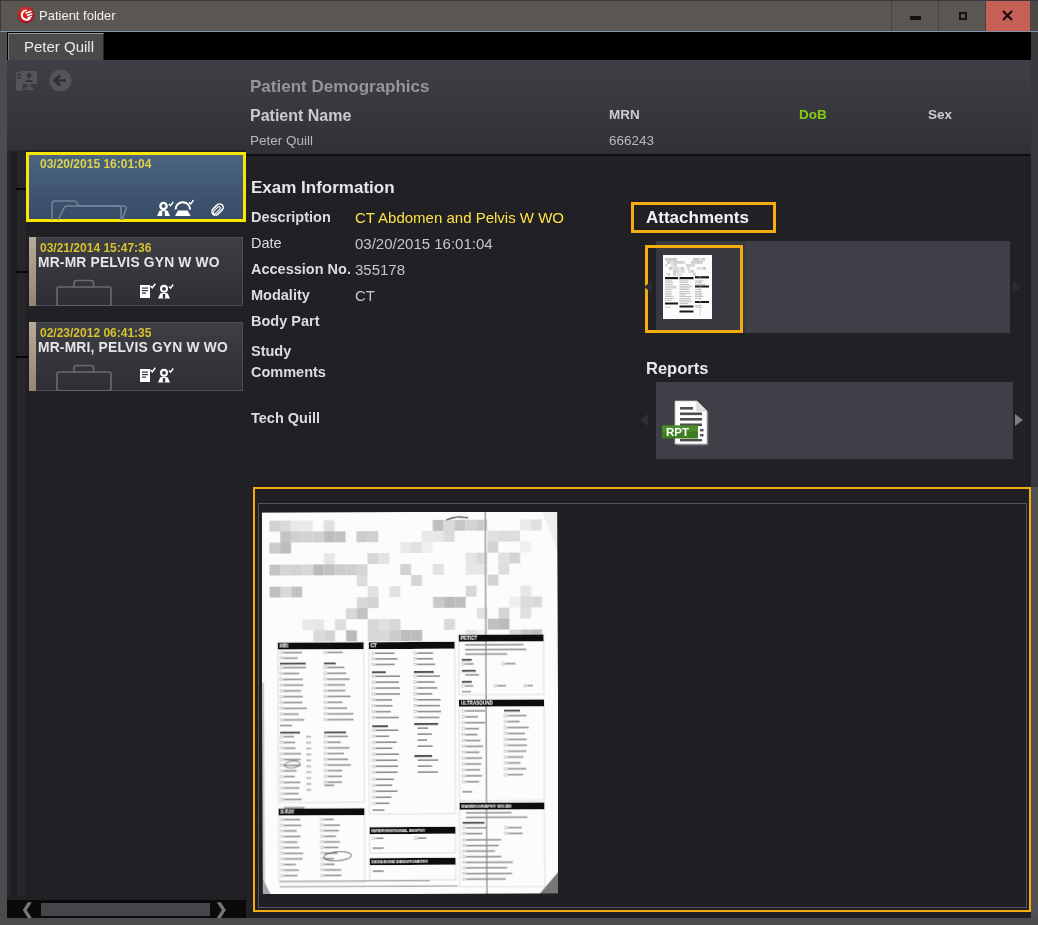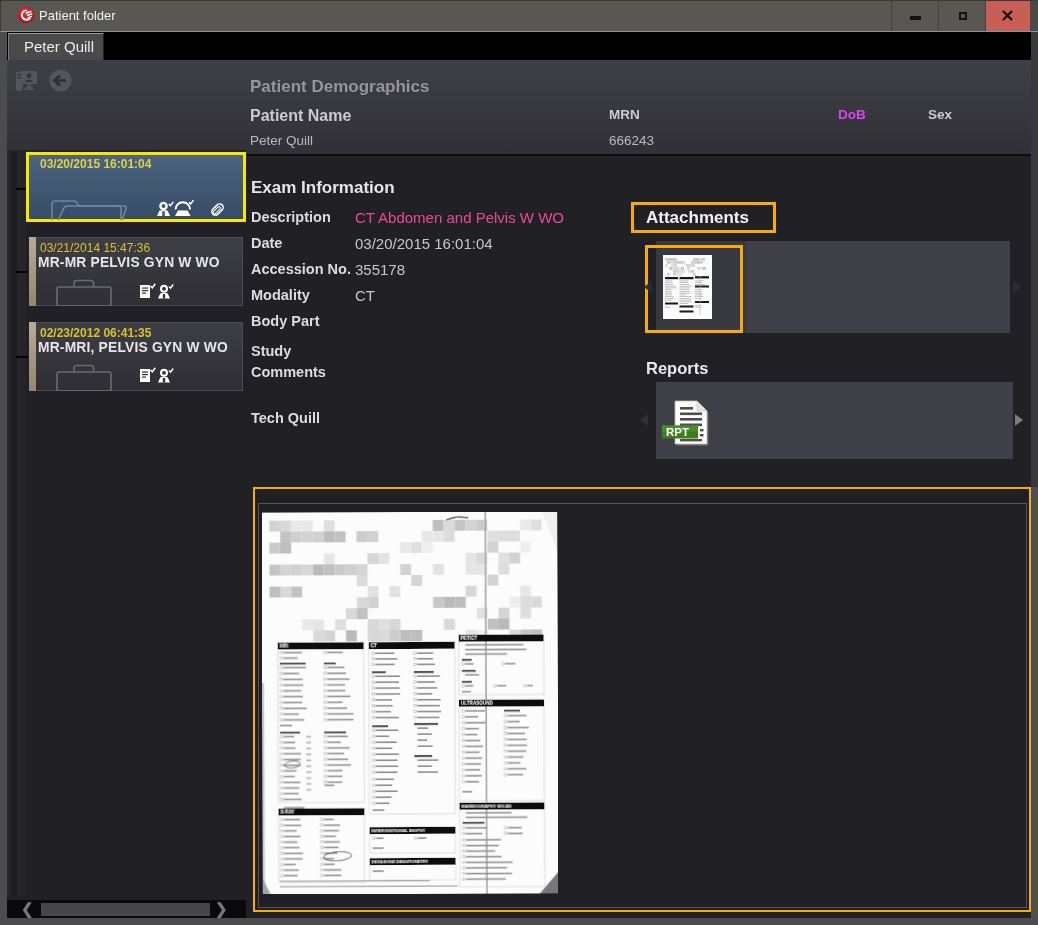--- a/index.html
+++ b/index.html
@@ -56,21 +56,21 @@
  <rect x="12.5" y="15" width="3" height="3" fill="#54545b"></rect>
  <path d="M9 21 l10 0 l-2 -3 l-6 0 z" fill="#54545b"></path>
 </svg>
 <svg class="abs" style="left:49px;top:69px" width="23" height="23" viewBox="0 0 23 23">
  <circle cx="11.5" cy="11.5" r="11" fill="#54545b"></circle>
  <path d="M17 11.5 H7.5 M11 6.5 l-5.5 5 l5.5 5" stroke="#2e2e33" stroke-width="2.6" fill="none"></path>
 </svg>
 <div class="abs" style="left:250px;top:77px;font-size:17px;font-weight:bold;color:#96969a">Patient Demographics</div>
 <div class="abs" style="left:250px;top:107px;font-size:16px;font-weight:bold;color:#cbcbcf">Patient Name</div>
 <div class="abs" style="left:609px;top:107px;font-size:13.5px;font-weight:bold;color:#cbcbcf">MRN</div>
-<div class="abs" style="left:838px;top:107px;font-size:13.5px;font-weight:bold;color:#d946ef">DoB</div>
+<div class="abs" style="left:799px;top:107px;font-size:13.5px;font-weight:bold;color:#84cc16">DoB</div>
 <div class="abs" style="left:928px;top:107px;font-size:13.5px;font-weight:bold;color:#cbcbcf">Sex</div>
 <div class="abs" style="left:250px;top:133px;font-size:13.5px;color:#b9b9bd">Peter Quill</div>
 <div class="abs" style="left:609px;top:133px;font-size:13.5px;color:#b9b9bd">666243</div>
 
 <div class="abs" style="left:7px;top:150px;width:239px;height:768px;background:#212125"></div>
 <div class="abs" style="left:7px;top:150px;width:19px;height:746px;background:#26262a"></div>
 <div class="abs" style="left:11px;top:152px;width:6px;height:744px;background:#1d1d20"></div>
 <div class="abs" style="left:16px;top:188px;width:12px;height:2px;background:#060607"></div>
 <div class="abs" style="left:16px;top:271px;width:12px;height:2px;background:#060607"></div>
 <div class="abs" style="left:16px;top:356px;width:12px;height:2px;background:#060607"></div>
@@ -95,21 +95,21 @@
 </svg>
 <svg class="abs" style="left:209px;top:201px" width="17" height="17" viewBox="0 0 17 17">
  <g transform="rotate(45 8.5 8.5)">
   <rect x="5" y="2" width="7" height="13" rx="3.5" fill="none" stroke="#fff" stroke-width="1.5"></rect>
   <rect x="7" y="5" width="3" height="9" rx="1.5" fill="none" stroke="#fff" stroke-width="1.1"></rect>
  </g>
 </svg>
 
 <div class="abs" style="left:29px;top:237px;width:214px;height:69px;background:linear-gradient(#3e3e45,#2e2e34);border:1px solid #4c4c54"></div>
 <div class="abs" style="left:29px;top:237px;width:7px;height:69px;background:linear-gradient(#b8aa96,#948772)"></div>
-<div class="abs" style="left:40px;top:241px;font-size:12px;font-weight:normal;color:#d6c22e">03/21/2014 15:47:36</div>
+<div class="abs" style="left:40px;top:241px;font-size:12px;font-weight:bold;color:#d6c22e">03/21/2014 15:47:36</div>
 <div class="abs" style="left:38px;top:255px;font-size:13.8px;font-weight:bold;color:#e6e6e8;letter-spacing:0.2px">MR-MR PELVIS GYN W WO</div>
 <svg class="abs" style="left:56px;top:279px" width="56" height="27" viewBox="0 0 56 27">
  <rect x="1" y="8" width="54" height="19" rx="2" fill="none" stroke="#6a6a72" stroke-width="1.6"></rect>
  <path d="M18 8 L18 4 Q18 1.5 20.5 1.5 L35 1.5 Q37.5 1.5 37.5 4 L37.5 8" fill="none" stroke="#6a6a72" stroke-width="1.6"></path>
 </svg>
 <svg class="abs" style="left:139px;top:283px" width="18" height="18" viewBox="0 0 18 18">
  <rect x="1" y="2" width="10" height="13" fill="#fff"></rect>
  <rect x="3" y="4.5" width="6" height="1.2" fill="#333"></rect>
  <rect x="3" y="7" width="6" height="1.2" fill="#333"></rect>
  <rect x="3" y="9.5" width="4" height="1.2" fill="#333"></rect>
@@ -148,22 +148,22 @@
 
 <div class="abs" style="left:7px;top:900px;width:239px;height:18px;background:#0a0a0b"></div>
 <div class="abs" style="left:41px;top:903px;width:169px;height:13px;background:#46464a"></div>
 <div class="abs" style="left:21px;top:900px;font-size:15px;font-weight:bold;color:#77777b">❮</div>
 <div class="abs" style="left:215px;top:900px;font-size:15px;font-weight:bold;color:#77777b">❯</div>
 
 <div class="abs" style="left:246px;top:154px;width:785px;height:2.5px;background:#0d0d0f"></div>
 <div class="abs" style="left:246px;top:156px;width:785px;height:762px;background:#212125"></div>
 <div class="abs" style="left:251px;top:178px;font-size:17px;font-weight:bold;color:#e6e6ea">Exam Information</div>
 <div class="abs" style="left:251px;top:209px;font-size:14.5px;font-weight:bold;color:#dcdce0">Description</div>
-<div class="abs" style="left:355px;top:209px;font-size:15px;color:#ec4899">CT Abdomen and Pelvis W WO</div>
-<div class="abs" style="left:251px;top:235px;font-size:14.5px;font-weight:bold;color:#dcdce0">Date</div>
+<div class="abs" style="left:355px;top:209px;font-size:15px;color:#fde047">CT Abdomen and Pelvis W WO</div>
+<div class="abs" style="left:251px;top:235px;font-size:14.5px;font-weight:normal;color:#dcdce0">Date</div>
 <div class="abs" style="left:355px;top:235px;font-size:15px;color:#c6c6ca">03/20/2015 16:01:04</div>
 <div class="abs" style="left:251px;top:261px;font-size:14.5px;font-weight:bold;color:#dcdce0">Accession No.</div>
 <div class="abs" style="left:355px;top:261px;font-size:15px;color:#c6c6ca">355178</div>
 <div class="abs" style="left:251px;top:287px;font-size:14.5px;font-weight:bold;color:#dcdce0">Modality</div>
 <div class="abs" style="left:355px;top:287px;font-size:15px;color:#c6c6ca">CT</div>
 <div class="abs" style="left:251px;top:313px;font-size:14.5px;font-weight:bold;color:#dcdce0">Body Part</div>
 <div class="abs" style="left:251px;top:341px;width:90px;font-size:14.5px;font-weight:bold;color:#dcdce0;line-height:20.5px">Study Comments</div>
 <div class="abs" style="left:251px;top:410px;font-size:14.5px;font-weight:bold;color:#dcdce0">Tech Quill</div>
 
 <div class="abs" style="left:631px;top:202px;width:145px;height:31px;border:3px solid #f6ab0e"></div>

